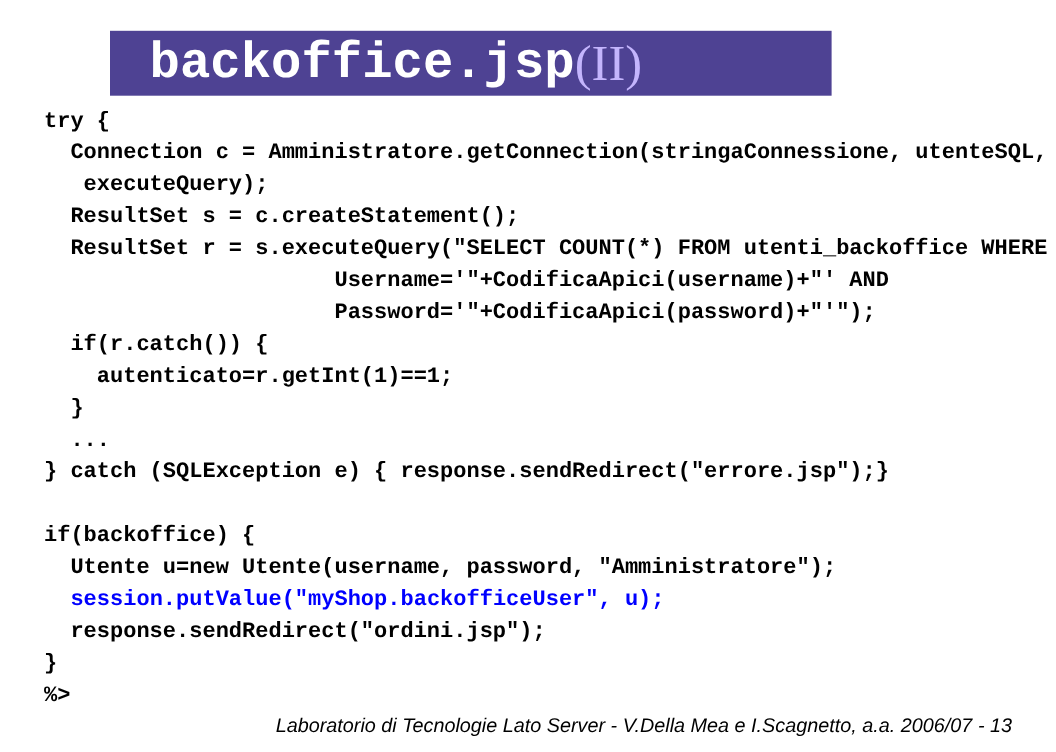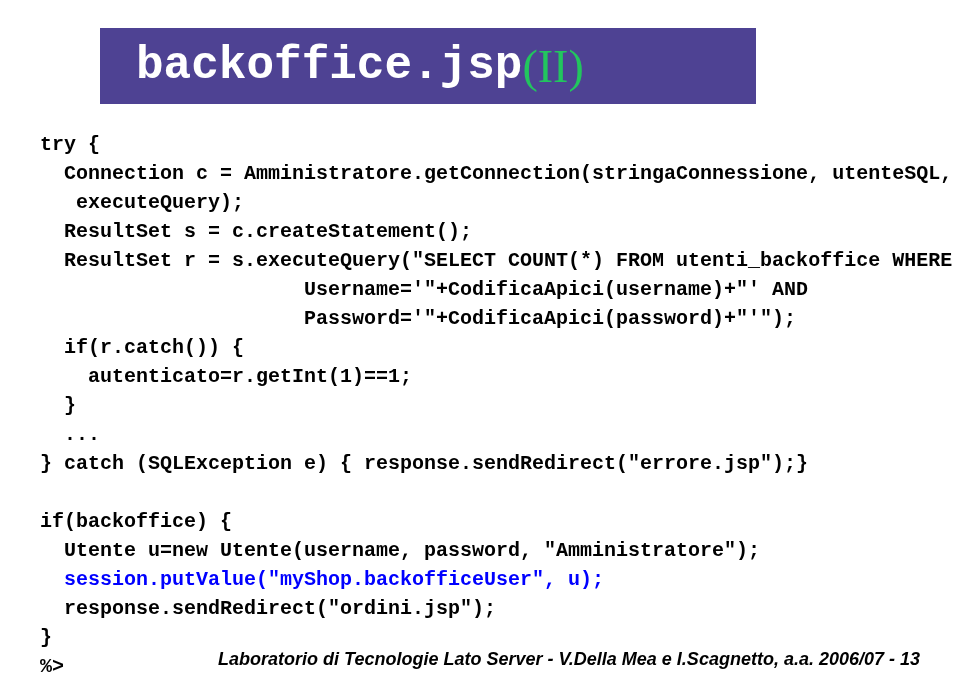--- a/index.html
+++ b/index.html
@@ -14,58 +14,58 @@
   .slide {
     position: relative;
     width: 960px;
     height: 684px;
     box-sizing: border-box;
     padding: 28px 40px 0 40px;
   }
   .title-box {
     background: #4e4293;
     width: 620px;
-    height: 76px;
+    height: 59px;
     display: flex;
     align-items: center;
     padding-left: 36px;
     margin-left: 60px;
-    margin-bottom: 26px;
+    margin-bottom: 9px;
   }
   .title-main {
     font-family: "Courier New", Courier, monospace;
     font-weight: bold;
     font-size: 46px;
     color: #ffffff;
     white-space: pre;
   }
   .title-sub {
     font-family: "Times New Roman", Times, serif;
     font-size: 46px;
-    color: #22c55e;
+    color: #c4b5fd;
     font-weight: normal;
   }
   .code {
     font-family: "Courier New", Courier, monospace;
     font-weight: bold;
     font-size: 20px;
     line-height: 1.45;
     white-space: pre;
     color: #000000;
   }
   .blue { color: #0000ff; }
   .footer {
     position: absolute;
     bottom: 14px;
     right: 40px;
     font-family: Arial, Helvetica, sans-serif;
     font-size: 18px;
     font-style: italic;
     color: #000000;
-    font-weight: bold;
+    font-weight: normal;
   }
 </style>
 </head>
 <body>
 
 <div class="slide">
 
   <div class="title-box">
     <span class="title-main">backoffice.jsp</span>
       <span class="title-sub">(II)</span>

